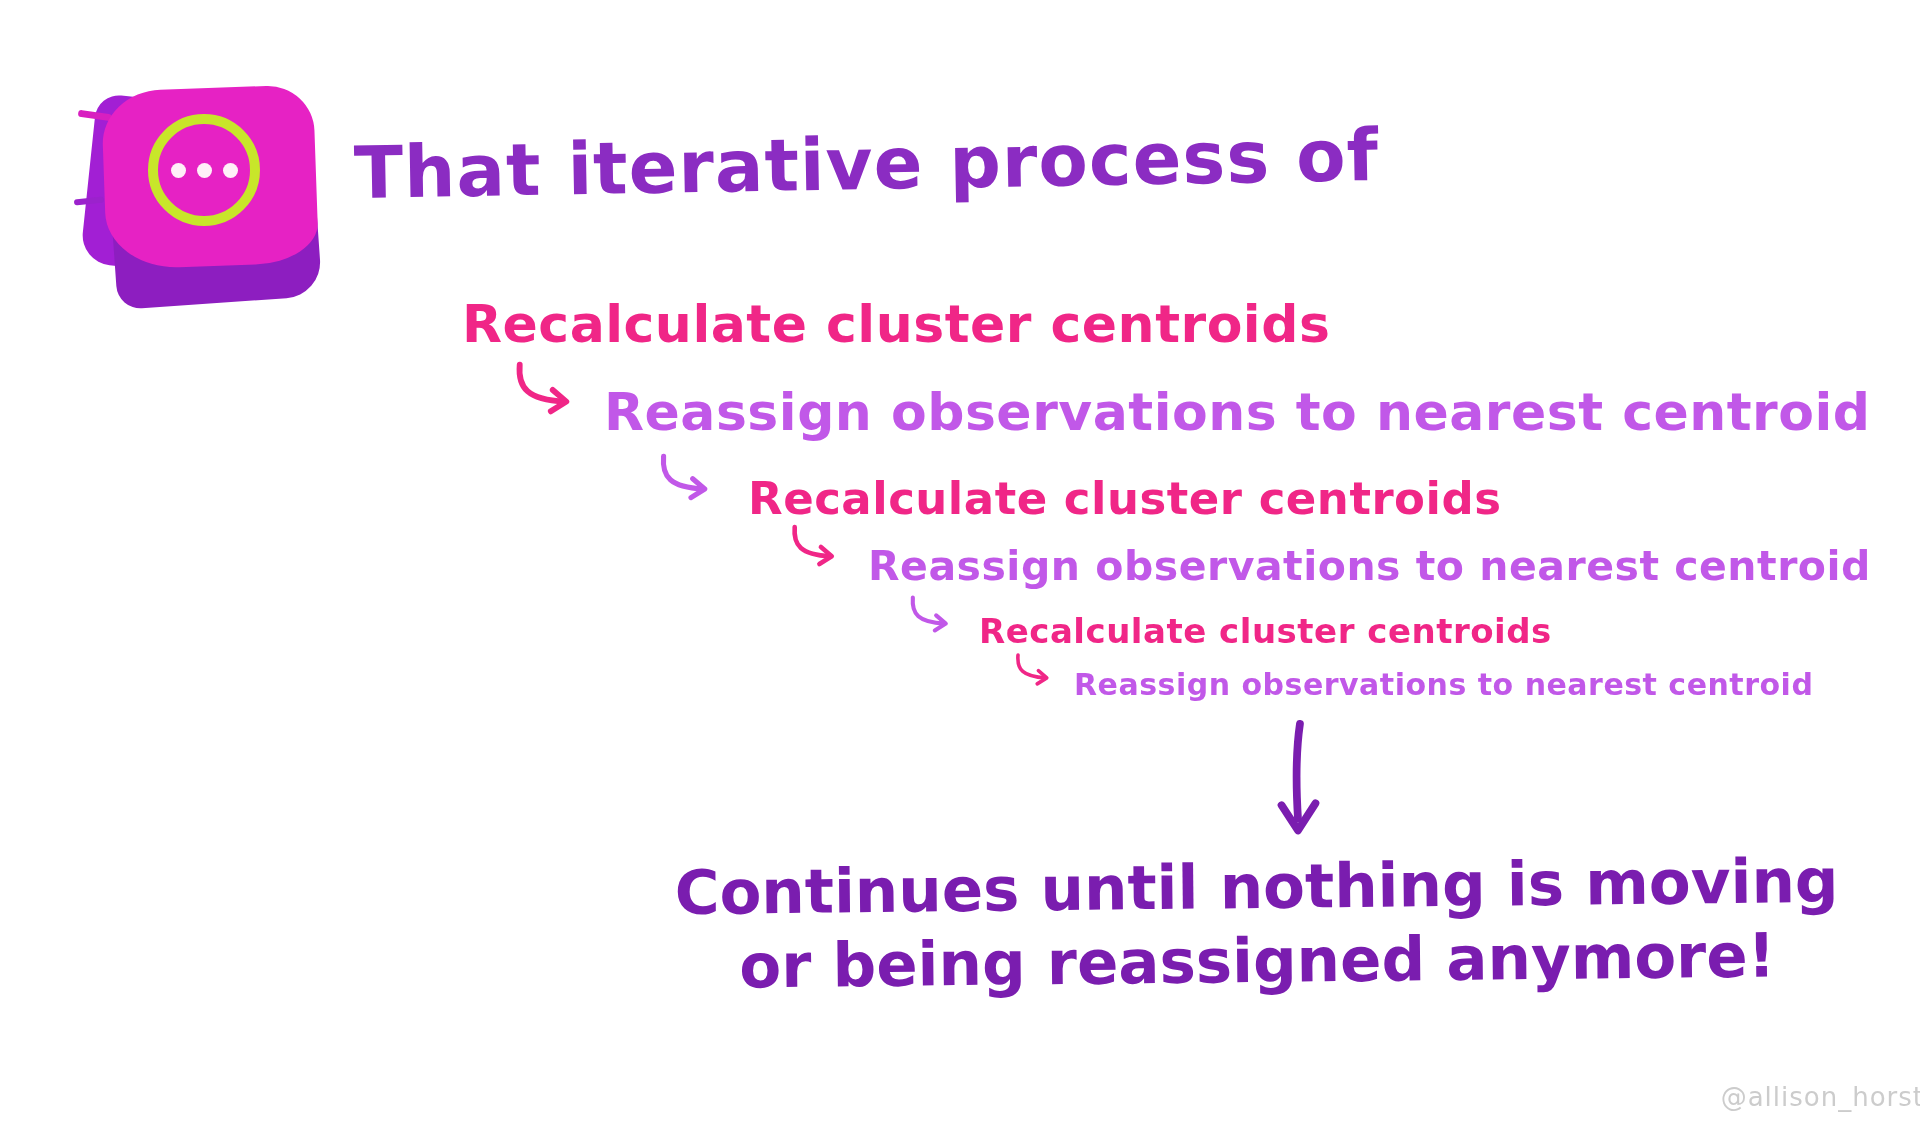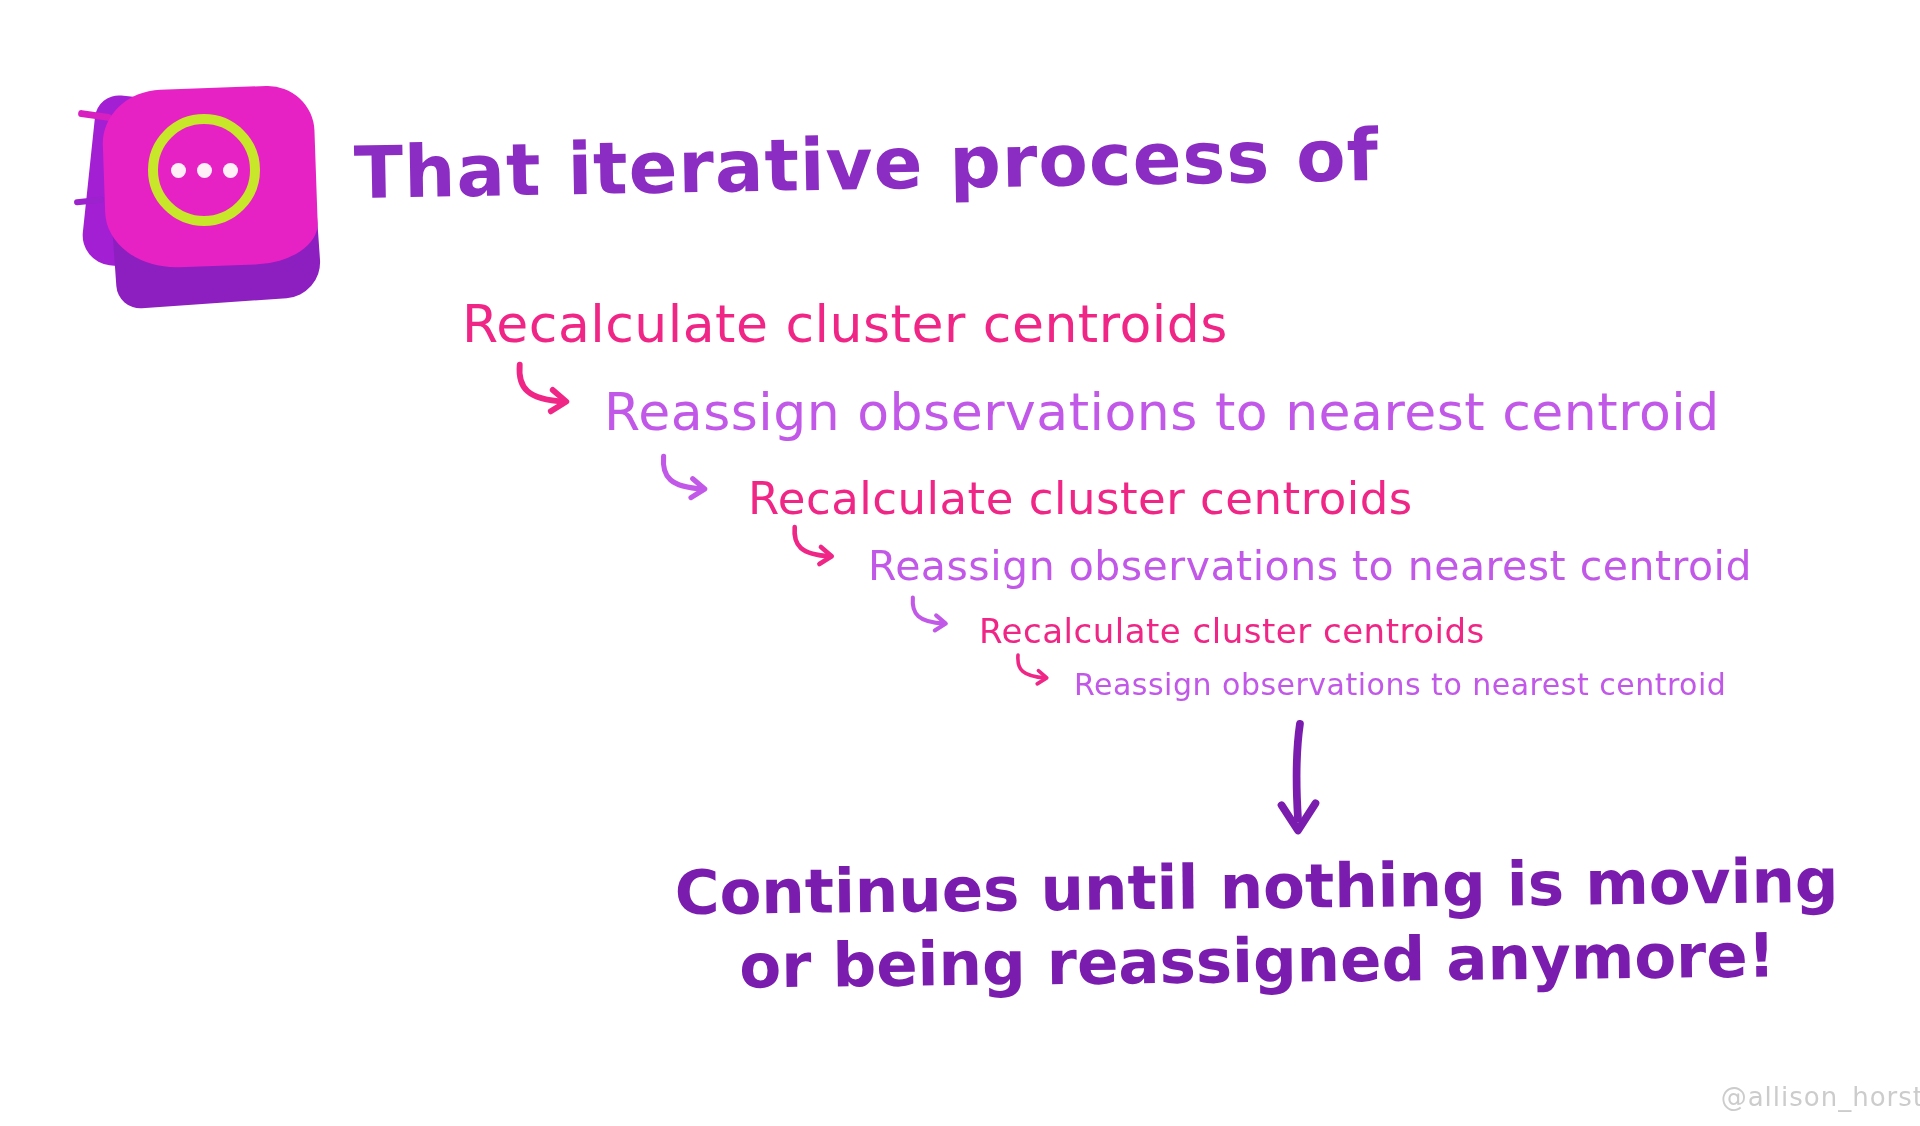--- a/index.html
+++ b/index.html
@@ -44,21 +44,21 @@
   .dot { width: 15px; height: 15px; border-radius: 50%; background: #fff0f8; }
 
   
   .title {
     position: absolute; left: 322px; top: 122px;
     font-size: 72px; font-weight: bold; letter-spacing: 1px;
     transform: rotate(-1deg); margin: 0; white-space: nowrap;
   }
 
   
-  .step-text { position: absolute; white-space: nowrap; font-weight: normal; letter-spacing: 0.5px; }
+  .step-text { position: absolute; white-space: nowrap; font-weight: bold; letter-spacing: 0.5px; }
   .s0 { left: 430px;  top: 294px; font-size: 52px; }
   .s1 { left: 572px;  top: 382px; font-size: 52px; }
   .s2 { left: 716px;  top: 472px; font-size: 45px; }
   .s3 { left: 836px;  top: 542px; font-size: 41px; }
   .s4 { left: 947px;  top: 611px; font-size: 34px; }
   .s5 { left: 1042px; top: 667px; font-size: 30px; }
 
   .curve-arrow { position: absolute; }
   .a1 { left: 478px; top: 360px; width: 68px; height: 56px; }
   .a2 { left: 623px; top: 452px; width: 60px; height: 50px; }

